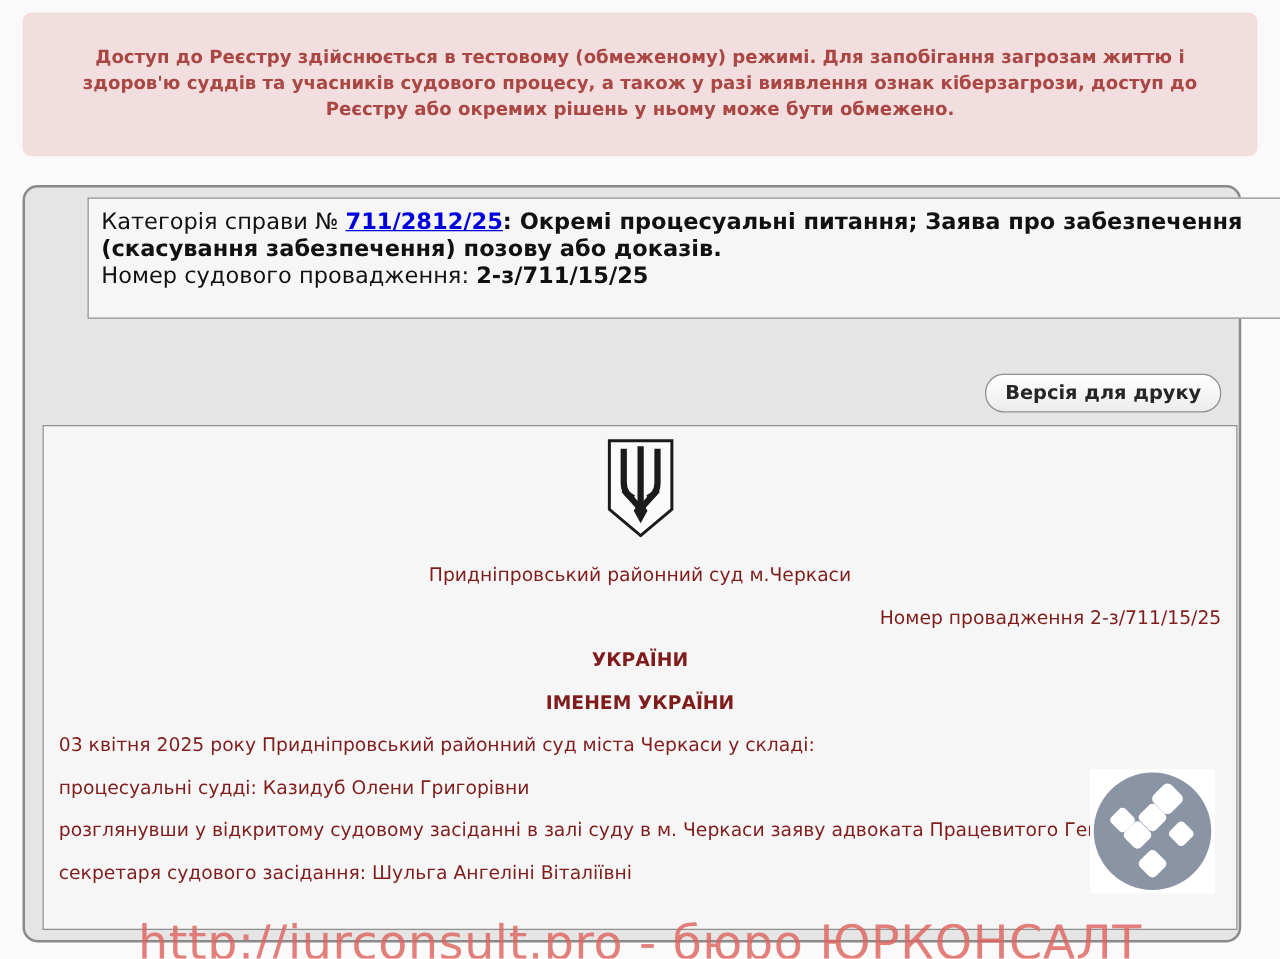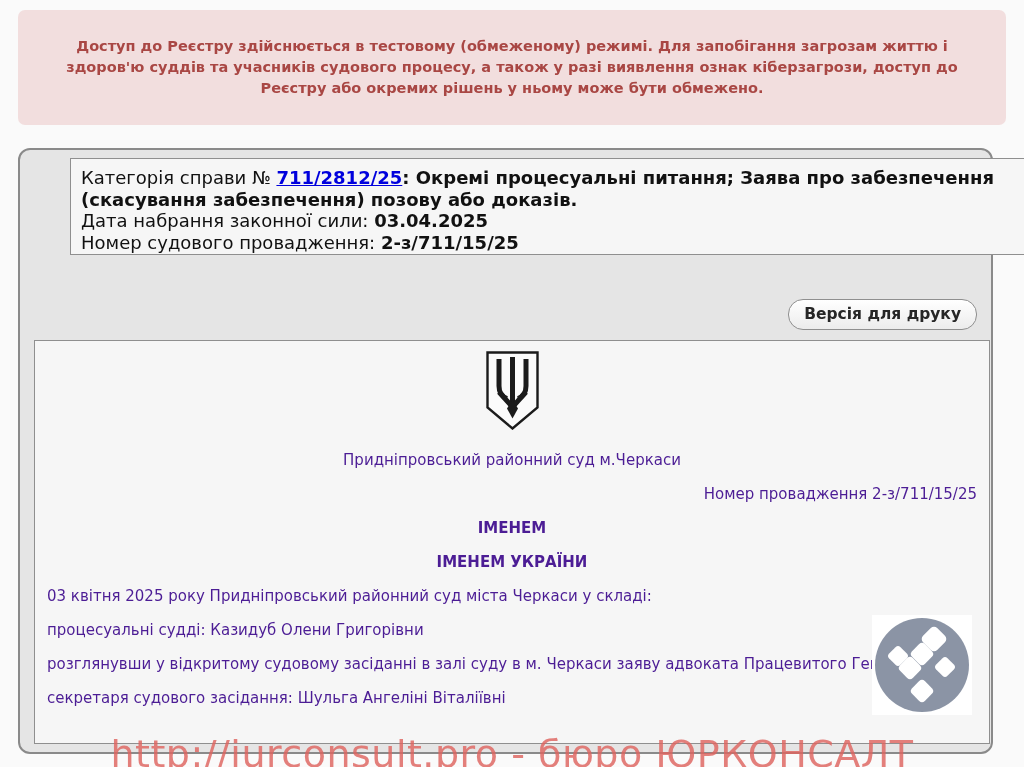--- a/index.html
+++ b/index.html
@@ -22,21 +22,21 @@
   .bold{font-weight:bold;}
   a.case-link{color:#0000dd;font-weight:bold;text-decoration:underline;cursor:pointer;}
 
   
   .toolbar{position:absolute;top:149px;right:14px;}
   .print-btn{font-family:"DejaVu Sans","Liberation Sans",sans-serif;font-weight:bold;font-size:15.5px;color:#262626;
              background:linear-gradient(#ffffff,#ececec);border:1px solid #8f8f8f;border-radius:15px;
              padding:5px 15px 6px;cursor:pointer;text-align:right;}
 
   
-  .doc{top:190px;height:404px;padding:10px 12px;font-size:15px;color:#4c1d95;overflow:hidden;}
+  .doc{top:190px;height:404px;padding:10px 12px;font-size:15px;color:#7f1d1d;overflow:hidden;}
   .doc p{margin:0 0 14px;line-height:20px;}
   .emblem{text-align:center;height:79px;margin-bottom:20px;}
   .t-center{text-align:center;}
   .t-right{text-align:right;}
 
   
   .doc-logo{position:absolute;right:17px;top:274px;width:100px;height:100px;}
 
   
   .watermark{position:absolute;left:0;top:732px;width:100%;text-align:center;white-space:nowrap;
@@ -51,23 +51,20 @@
     <div class="banner-text">Доступ до Реєстру здійснюється в тестовому (обмеженому) режимі. Для запобігання загрозам життю і здоров'ю суддів та учасників судового процесу, а також у разі виявлення ознак кіберзагрози, доступ до Реєстру або окремих рішень у ньому може бути обмежено.</div>
   </div>
 
   <div class="card">
 
     <div class="innerbox case-info">
       <p class="ci-line">
         <span>Категорія справи № </span><a class="case-link" href="#">711/2812/25</a><span class="bold">: Окремі процесуальні питання; Заява про забезпечення (скасування забезпечення) позову або доказів.</span>
       </p>
       <p class="ci-line">
-        <span>Дата набрання законної сили: </span><span class="bold">03.04.2025</span>
-      </p>
-      <p class="ci-line">
         <span>Номер судового провадження: </span><span class="bold">2-з/711/15/25</span>
       </p>
     </div>
 
     <div class="toolbar">
       <button class="print-btn">Версія для друку</button>
     </div>
 
     <div class="innerbox doc">
 
@@ -79,21 +76,21 @@
             <path d="M42,8 V35 q0,9.5 -8,12.5"></path>
             <path d="M28.5,6 V52"></path>
             <path d="M15,41 L28.5,56 L42,41"></path>
           </g>
           <path d="M28.5,49 l-5.5,8.5 5.5,10 5.5,-10 z" fill="#1b1b1b"></path>
         </svg>
       </div>
 
       <p class="t-center">Придніпровський районний суд м.Черкаси</p>
       <p class="t-right">Номер провадження 2-з/711/15/25</p>
-      <p class="t-center bold">ІМЕНЕМ</p>
+      <p class="t-center bold">УКРАЇНИ</p>
       <p class="t-center bold">ІМЕНЕМ УКРАЇНИ</p>
       <p>03 квітня 2025 року Придніпровський районний суд міста Черкаси у складі:</p>
       <p>процесуальні судді: Казидуб Олени Григорівни</p>
       <p>розглянувши у відкритому судовому засіданні в залі суду в м. Черкаси заяву адвоката Працевитого Геннадія</p>
       <p>секретаря судового засідання: Шульга Ангеліні Віталіївні</p>
 
       <div class="doc-logo">
         <svg width="100" height="100" viewBox="0 0 100 100" xmlns="http://www.w3.org/2000/svg">
           <rect width="100" height="100" fill="#ffffff"></rect>
           <circle cx="50" cy="50" r="47" fill="#8b94a5"></circle>

